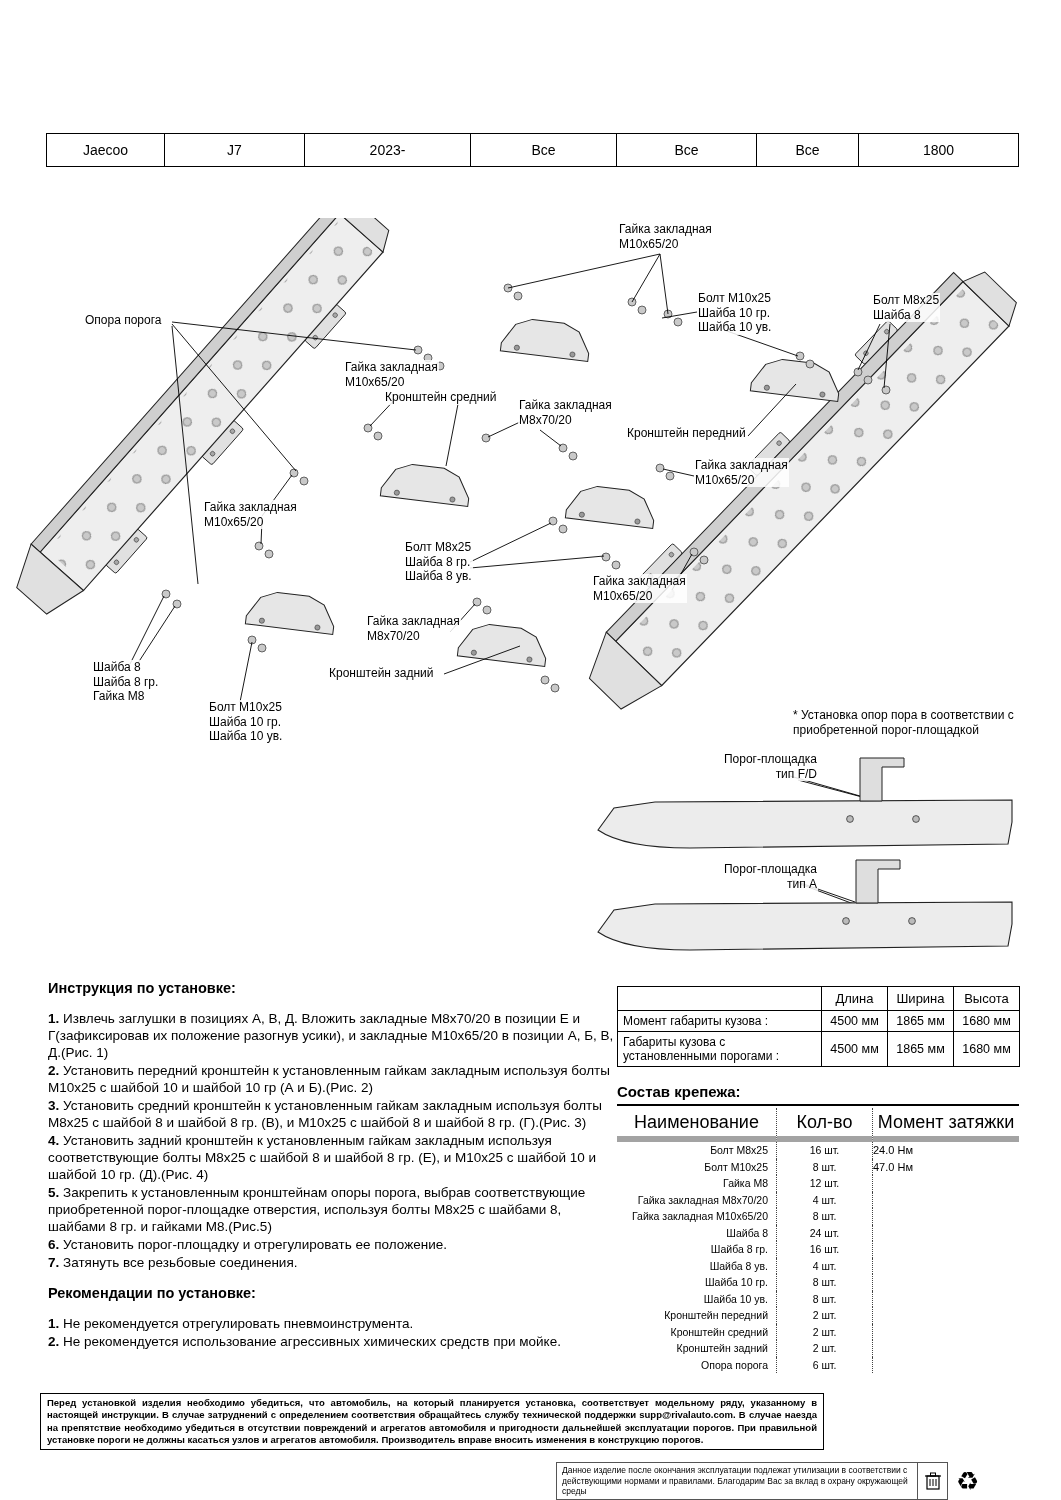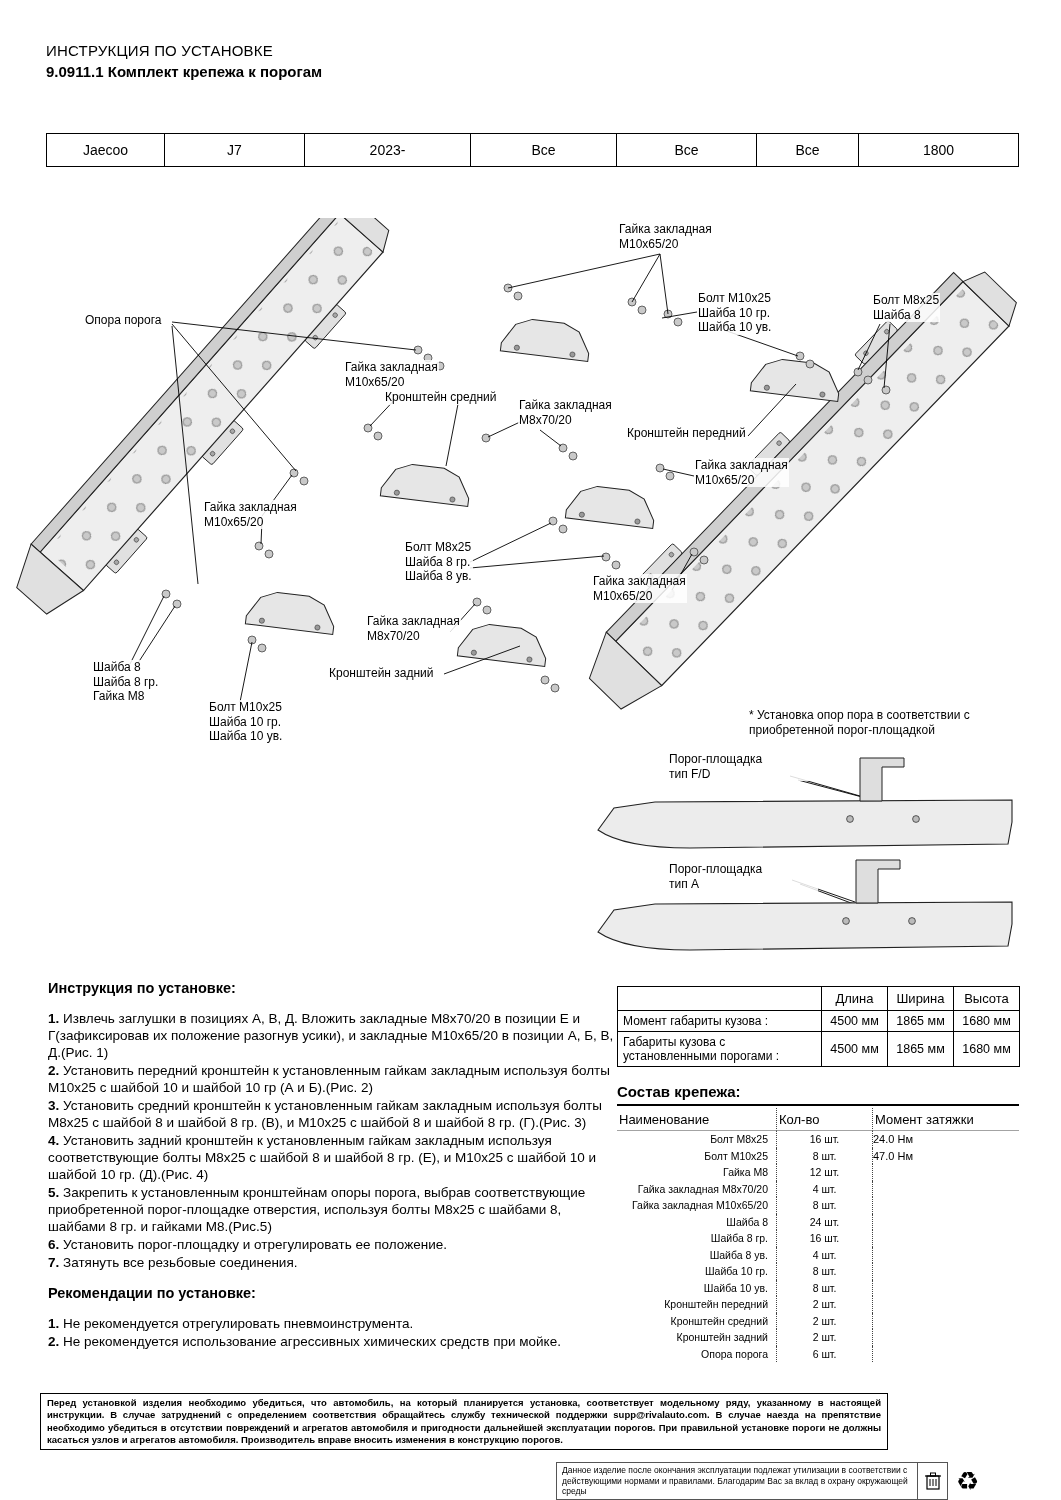--- a/index.html
+++ b/index.html
@@ -34,21 +34,21 @@
   table.spec th.left { text-align: left; }
 
   
   .diagram { position: absolute; left: 0; top: 218px; width: 1061px; height: 762px; }
   .diagram svg { position: absolute; left: 0; top: 0; }
   .dlabel {
     position: absolute; font-size: 12px; line-height: 1.22;
     white-space: pre-line; color: #000; background: rgba(255,255,255,.85);
     padding: 0 1px;
   }
-  .dlabel.center { text-align: left; }
+  .dlabel.center { text-align: right; }
 
   
   .instructions { position: absolute; left: 48px; top: 980px; width: 566px; }
   .instructions h3 { font-size: 14.5px; font-weight: bold; margin-bottom: 14px; }
   .step { font-size: 13.5px; line-height: 17px; margin-bottom: 1px; }
   .stepnum { font-weight: bold; }
   .rec-title { margin-top: 14px; }
 
   
   .right-col { position: absolute; left: 617px; top: 986px; width: 402px; }
@@ -62,33 +62,33 @@
   table.dims td { font-size: 12.5px; }
   col.c-label { width: 204px; } col.c-dim { width: 66px; }
 
   .hw-title {
     font-size: 15px; font-weight: bold; margin-top: 16px;
     border-bottom: 2px solid #000; padding-bottom: 4px;
   }
   .hw-table { margin-top: 2px; }
   .hw-head, .hw-row { display: grid; grid-template-columns: 160px 96px 146px; }
   .hw-head > div {
-    font-size: 13px; text-align: left; padding: 4px 2px 3px 2px;
-    border-bottom: 1px solid #a3a3a3;
+    font-size: 18px; text-align: center; padding: 4px 2px 3px 2px;
+    border-bottom: 6px solid #a3a3a3;
   }
   .hw-name { border-right: 1px dotted #444; }
   .hw-qty  { border-right: 1px dotted #444; }
   .hw-row > div { font-size: 10.5px; line-height: 16.5px; }
   .hw-row .hw-name { text-align: right; padding-right: 8px; }
   .hw-row .hw-qty { text-align: center; }
   .hw-row .hw-torque { text-align: left; font-size: 11px; }
 
   
   .footer-box {
-    position: absolute; left: 40px; top: 1393px; width: 848px;
+    position: absolute; left: 40px; top: 1393px; width: 784px;
     border: 1.5px solid #000; padding: 3px 6px;
     font-size: 9.5px; font-weight: bold; line-height: 1.3; text-align: justify;
   }
   .recycle-row {
     position: absolute; left: 556px; top: 1462px; width: 466px;
     display: flex; align-items: center; gap: 8px;
   }
   .recycle-box { display: flex; border: 1px solid #555; align-items: stretch; }
   .recycle-text {
     font-size: 8.5px; line-height: 1.25; padding: 2px 5px; width: 360px;
@@ -97,24 +97,20 @@
     border-left: 1px solid #555; width: 30px;
     display: flex; align-items: center; justify-content: center;
   }
   .recycle-glyph { font-size: 26px; line-height: 1; }
 </style>
 </head>
 <body>
 
 <div class="page">
 
-  <div class="doc-header">
-    <div class="doc-title">ИНСТРУКЦИЯ ПО УСТАНОВКЕ</div>
-    <div class="doc-subtitle">9.0911.1 Комплект крепежа к порогам</div>
-  </div>
 
   <table class="spec">
     <colgroup>
       <col style="width:118px">
         <col style="width:140px">
         <col style="width:166px">
         <col style="width:146px">
       <col style="width:140px">
         <col style="width:102px">
         <col style="width:160px">
@@ -296,21 +292,21 @@
     <div class="dlabel" style="left:366px; top:396px;">Гайка закладная
 М8х70/20</div>
     <div class="dlabel" style="left:328px; top:448px;">Кронштейн задний</div>
     <div class="dlabel" style="left:92px;  top:442px;">Шайба 8
 Шайба 8 гр.
 Гайка М8</div>
     <div class="dlabel" style="left:208px; top:482px;">Болт М10х25
 Шайба 10 гр.
 Шайба 10 ув.</div>
 
-    <div class="dlabel" style="left:748px; top:490px; width:270px;">* Установка опор пора в соответствии с
+    <div class="dlabel" style="left:792px; top:490px; width:270px;">* Установка опор пора в соответствии с
 приобретенной порог-площадкой</div>
     <div class="dlabel center" style="left:668px; top:534px; width:150px;">Порог-площадка
 тип F/D</div>
     <div class="dlabel center" style="left:668px; top:644px; width:150px;">Порог-площадка
 тип А</div>
   </div>
 
   <section class="instructions">
     <h3>Инструкция по установке:</h3>
     <p class="step"><span class="stepnum">1.</span> <span>Извлечь заглушки в позициях А, В, Д. Вложить закладные М8х70/20 в позиции Е и Г(зафиксировав их положение разогнув усики), и закладные М10х65/20 в позиции А, Б, В, Д.(Рис. 1)</span></p>

